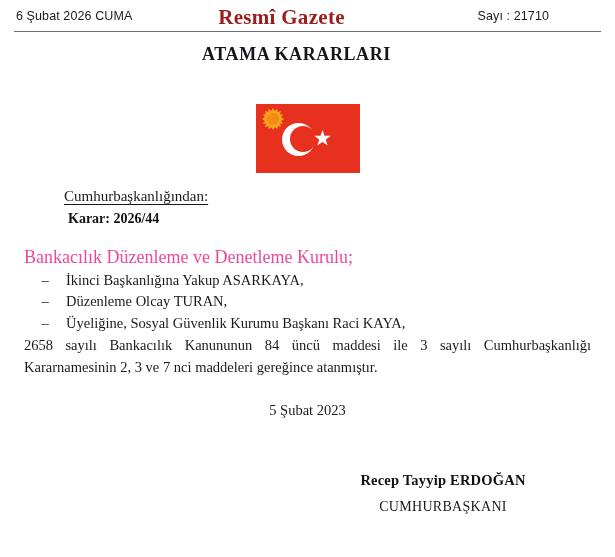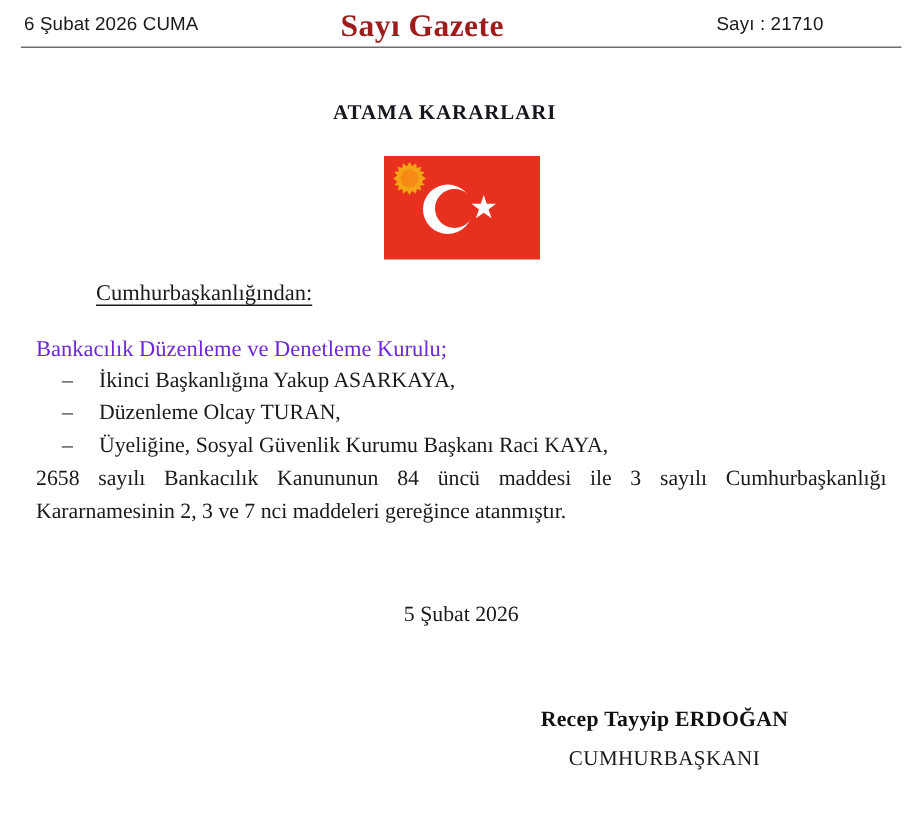--- a/index.html
+++ b/index.html
@@ -68,25 +68,24 @@
     background: #6e6e6e;
   }
 
   
   .doc-heading {
     position: absolute;
     left: 0;
     top: 44px;
     width: 593px;
     text-align: center;
-    font-size: 14px;
+    font-size: 18px;
     font-weight: bold;
     letter-spacing: 0.6px;
     color: #16161e;
-    margin-top: 24px;
   }
 
   
   .flag-wrap {
     position: absolute;
     left: 256px;
     top: 104px;
     width: 104px;
     height: 69px;
   }
@@ -168,22 +167,22 @@
   }
   .decision-no {
     margin: 6px 0 0 44px;
     font-size: 14px;
     font-weight: bold;
     color: #111111;
     white-space: nowrap;
   }
   .intro {
     margin: 20px 0 0 0;
-    font-size: 15px;
-    color: #6d28d9;
+    font-size: 18px;
+    color: #ec4899;
   }
   .appointment-list {
     margin: 2px 0 0 0;
     padding: 0;
     list-style: none;
   }
   .appointment-item {
     display: flex;
     font-size: 14.5px;
     line-height: 1.48;
@@ -239,58 +238,59 @@
     letter-spacing: 0.3px;
     color: #1a1a1a;
     white-space: nowrap;
   }
 </style>
 </head>
 <body>
 
 <div class="masthead">
   <span class="masthead-date">6 Şubat 2026 CUMA</span>
-  <span class="masthead-title">Sayı Gazete</span>
+  <span class="masthead-title">Resmî Gazete</span>
   <span class="masthead-issue">Sayı : 21710</span>
 </div>
 <div class="masthead-rule"></div>
 
 <div class="doc-heading">ATAMA KARARLARI</div>
 
 <div class="flag-wrap">
   <div class="flag"></div>
   <div class="flag-sun">
     <div class="rays"></div>
     <div class="core"></div>
   </div>
   <div class="flag-crescent-outer"></div>
   <div class="flag-crescent-inner"></div>
   <div class="flag-star"></div>
 </div>
 
 <div class="body-block">
   <p class="issuer">Cumhurbaşkanlığından:</p>
+  <p class="decision-no">Karar: 2026/44</p>
   <p class="intro">Bankacılık Düzenleme ve Denetleme Kurulu;</p>
 
   <ul class="appointment-list">
     <li class="appointment-item">
       <span class="appointment-dash">–</span>
       <span class="appointment-text">İkinci Başkanlığına Yakup ASARKAYA,</span>
     </li>
     <li class="appointment-item">
       <span class="appointment-dash">–</span>
       <span class="appointment-text">Düzenleme Olcay TURAN,</span>
     </li>
     <li class="appointment-item">
       <span class="appointment-dash">–</span>
       <span class="appointment-text">Üyeliğine, Sosyal Güvenlik Kurumu Başkanı Raci KAYA,</span>
     </li>
   </ul>
 
   <p class="legal">2658 sayılı Bankacılık Kanununun 84 üncü maddesi ile 3 sayılı Cumhurbaşkanlığı Kararnamesinin 2, 3 ve 7 nci maddeleri gereğince atanmıştır.</p>
 </div>
 
-<div class="sign-date">5 Şubat 2026</div>
+<div class="sign-date">5 Şubat 2023</div>
 
 <div class="signature">
   <div class="signature-name">Recep Tayyip ERDOĞAN</div>
   <div class="signature-title">CUMHURBAŞKANI</div>
 </div>
 
 </body></html>

